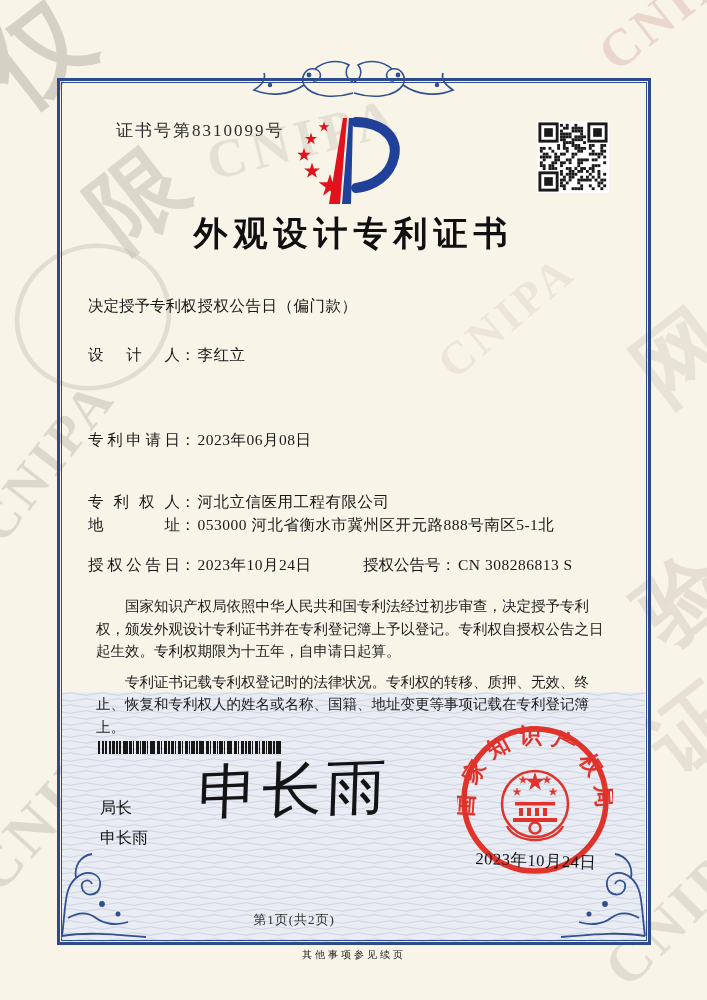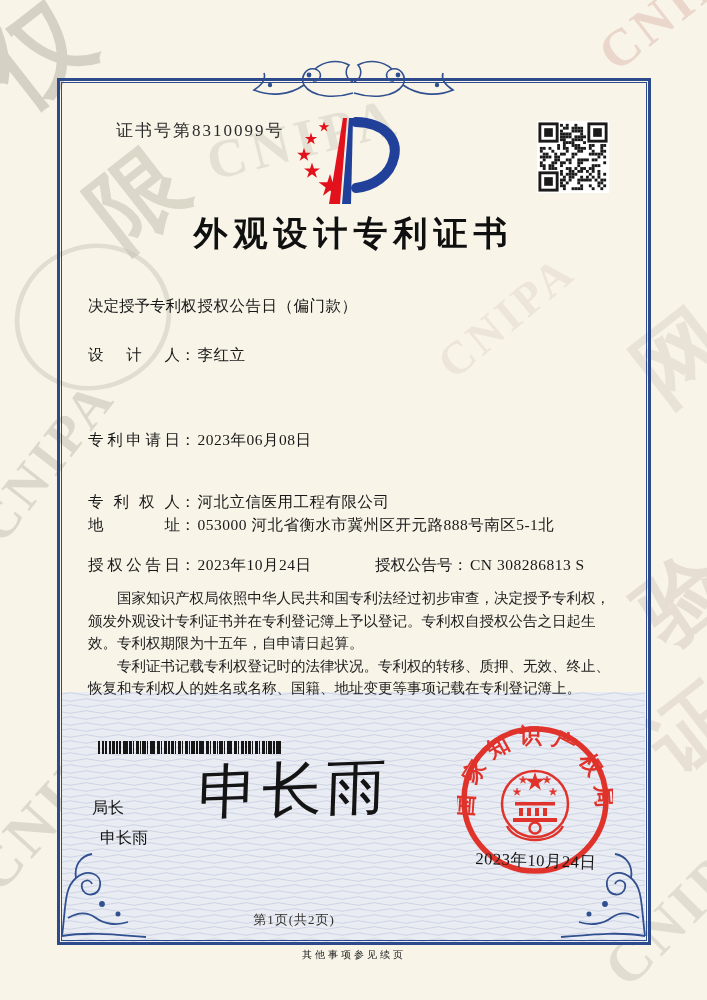--- a/index.html
+++ b/index.html
@@ -26,33 +26,33 @@
   .logo{position:absolute;left:293px;top:110px;}
   .qr{position:absolute;left:537px;top:121px;}
   .title{position:absolute;left:0;top:211px;width:707px;text-align:center;
       font-size:34px;font-weight:bold;letter-spacing:6px;color:#101010;}
 
   
   .row{position:absolute;left:88px;font-size:15.5px;color:#181818;white-space:nowrap;}
   .flabel{display:inline-block;width:92px;text-align:justify;text-align-last:justify;}
   .fcolon{display:inline-block;margin:0 2px 0 0;}
   .fvalue{letter-spacing:0.5px;}
-  .grant2{position:absolute;left:287px;top:0;white-space:nowrap;}
+  .grant2{position:absolute;left:275px;top:0;white-space:nowrap;}
 
   
   .body-text{position:absolute;left:88px;top:587px;width:532px;font-size:14.5px;
       line-height:22.5px;color:#1c1c1c;}
-  .body-text p{margin:0;text-indent:2em;}
+  .body-text p{margin:8px;text-indent:2em;}
 
   
   .barcode{position:absolute;left:98px;top:741px;width:184px;height:13px;
       background-image:
         repeating-linear-gradient(90deg,#161616 0 1.5px,transparent 1.5px 3.5px,#161616 3.5px 6px,transparent 6px 7px),
         repeating-linear-gradient(90deg,#161616 0 1px,transparent 1px 5px,#161616 5px 6px,transparent 6px 11px);}
-  .sig-title{position:absolute;left:92px;top:798px;font-size:16px;color:#111;
+  .sig-title{position:absolute;left:100px;top:798px;font-size:16px;color:#111;
       font-family:Liberation Mono, monospace;}
   .sig-name{position:absolute;left:100px;top:828px;font-size:16px;color:#111;
       font-family:"Liberation Sans","DejaVu Sans",sans-serif;}
   .autograph{position:absolute;left:198px;top:750px;font-size:60px;color:#141414;
       letter-spacing:4px;transform:rotate(-2deg) skewX(-4deg);}
 
   
   .seal{position:absolute;left:457px;top:722px;}
   .seal-date{position:absolute;left:468px;top:850px;width:136px;text-align:center;
       font-size:16.5px;color:#171717;transform:rotate(2deg);letter-spacing:0.5px;}

